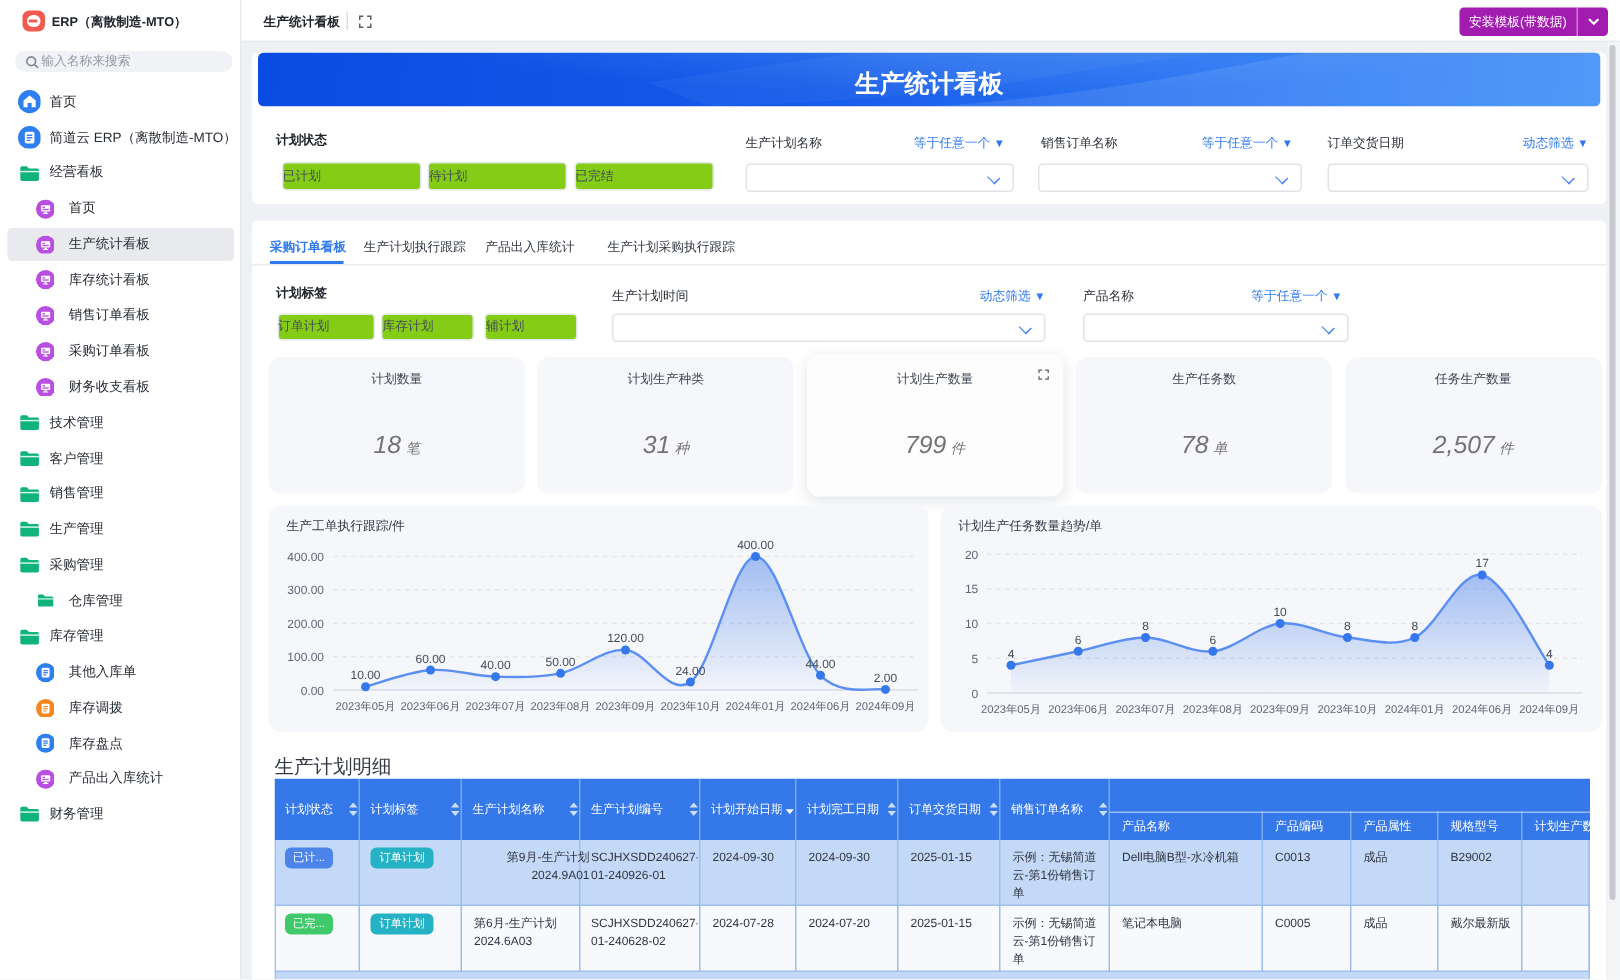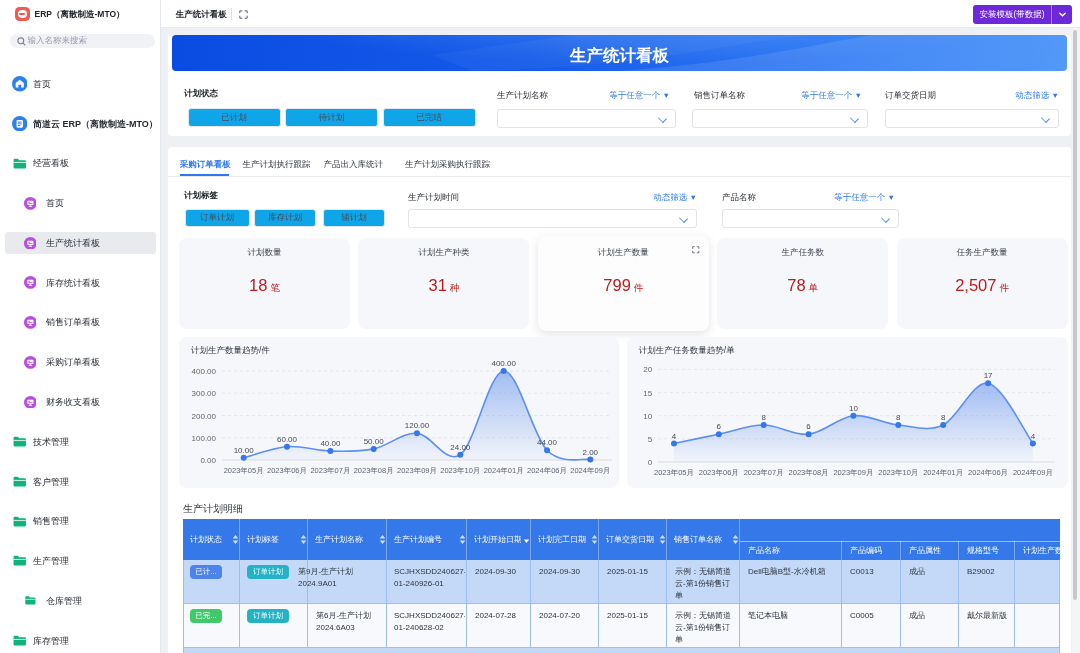--- a/index.html
+++ b/index.html
@@ -9,67 +9,67 @@
 .abs{position:absolute;}
 
 #sidebar{position:absolute;left:0;top:0;width:161px;height:653px;background:#fff;border-right:1px solid #e4e7ec;}
 .logo-ic{position:absolute;left:15px;top:6.5px;width:14.5px;height:14.5px;border-radius:4.5px;background:#f15a50;}
 .logo-ic:before{content:"";position:absolute;left:3px;top:3px;width:8.5px;height:8.5px;border-radius:50%;background:#fff;}
 .logo-ic:after{content:"";position:absolute;left:4.2px;top:6.3px;width:6px;height:1.9px;border-radius:1px;background:#f15a50;}
 .logo-tx{position:absolute;left:34.5px;top:9px;font-size:8.5px;font-weight:bold;color:#20242b;letter-spacing:0;}
 #search{position:absolute;left:10px;top:34px;width:145px;height:13.5px;border-radius:7px;background:#f1f2f5;color:#939aa7;font-size:8.5px;line-height:13.5px;padding-left:17.5px;}
 #search svg{position:absolute;left:6.5px;top:2.6px;}
 #menu{position:absolute;left:0;top:56px;width:160px;}
-.mi{position:relative;height:23.78px;display:flex;align-items:center;margin-top:16px;}
+.mi{position:relative;height:23.78px;display:flex;align-items:center;}
 .mi .ic{position:absolute;left:11.9px;top:4.1px;width:15.5px;height:15.5px;}
 .mi.d2 .ic{left:23.7px;top:5.5px;width:12.8px;height:12.8px;}
 .mi .tx{position:absolute;left:33px;top:50%;transform:translateY(-50%);font-size:9px;color:#262b33;white-space:nowrap;max-width:122px;overflow:hidden;}
 .mi.d2 .tx{left:45.9px;}
 .mi.sel:before{content:"";position:absolute;left:5px;right:4px;top:1px;bottom:1px;background:#e8eaee;border-radius:3px;}
 
 #topbar{position:absolute;left:161px;top:0;width:919px;height:28px;background:#fff;border-bottom:1px solid #e9ebef;}
 #tb-title{position:absolute;left:14.7px;top:9px;font-size:8.5px;font-weight:bold;color:#20242b;}
 #tb-div{position:absolute;left:69.5px;top:8px;width:1px;height:12px;background:#dcdfe5;}
 #tb-exp{position:absolute;left:78px;top:10px;width:9px;height:9px;}#tb-exp svg{display:block;}
-#tb-btn{position:absolute;right:8px;top:5px;width:99px;height:18.5px;background:#6d28d9;border-radius:3px;color:#fff;font-size:8.5px;display:flex;align-items:center;}
+#tb-btn{position:absolute;right:8px;top:5px;width:99px;height:18.5px;background:#a21caf;border-radius:3px;color:#fff;font-size:8.5px;display:flex;align-items:center;}
 #tb-btn .t1{flex:1;text-align:center;line-height:18.5px;}
 #tb-btn .t2{width:21px;text-align:center;border-left:1px solid rgba(255,255,255,.45);height:18.5px;display:flex;align-items:center;justify-content:center;}
 
 #scrollbar{position:absolute;right:0;top:28px;width:8px;height:625px;background:#f4f5f7;}
 #scrollbar .thumb{position:absolute;left:0.5px;top:2px;width:4.5px;height:570px;border-radius:2.5px;background:#c6c8cd;}
 
 .panel{position:absolute;background:#fff;border-radius:4px;}
 #panel1{left:168px;top:35px;width:903px;height:101px;}
 #banner{position:absolute;left:4px;top:0;width:895px;height:36px;border-radius:4px;background:radial-gradient(60% 170% at 53% -40%,rgba(130,195,255,.30) 0%,rgba(130,195,255,0) 70%),linear-gradient(97deg,#0a4ce2 0%,#155ae9 40%,#2e77f3 72%,#3f8ef9 100%);}
 #banner .t{position:absolute;left:0;right:0;top:10px;text-align:center;color:#fff;font-size:16.5px;font-weight:bold;}
 .flabel{font-size:8.5px;font-weight:bold;color:#20242b;}
 .flabel2{font-size:8.5px;color:#2a2f37;}
 .blink{font-size:8.5px;color:#2e79f0;white-space:nowrap;}
 .blink .car{font-size:7.5px;}
-.fbtn{position:absolute;height:19px;border:1px solid #e3e6ea;border-radius:3px;background:#0ea5e9;font-size:8.5px;color:#454c59;text-align:center;line-height:17px;}
+.fbtn{position:absolute;height:19px;border:1px solid #e3e6ea;border-radius:3px;background:#84cc16;font-size:8.5px;color:#454c59;line-height:17px;}
 .fsel{position:absolute;height:19px;border:1px solid #e0e3e8;border-radius:3px;background:#fff;}
 .fsel:after{content:"";position:absolute;right:9px;top:6px;width:6px;height:6px;border-right:1.6px solid #4a86f0;border-bottom:1.6px solid #4a86f0;transform:rotate(45deg) scale(1,.8);transform-origin:center;margin-top:-1px;}
 #panel2{left:168px;top:147px;width:903px;height:506px;border-radius:4px 4px 0 0;}
 
 .tab{position:absolute;top:12px;font-size:8.5px;color:#333842;}
 .tab.on{color:#2e79f0;font-weight:bold;}
 #tabline{position:absolute;left:0;top:29px;width:903px;height:1px;background:#e9ebef;}
 #tabbar{position:absolute;left:11.8px;top:27px;width:49.5px;height:2px;background:#2e79f0;}
 
 .scard{position:absolute;top:91px;width:171px;height:91px;background:#f6f7fa;border-radius:8px;text-align:center;}
 .scard .t{margin-top:9px;font-size:8.5px;color:#3f4550;}
-.scard .v{margin-top:17px;font-size:16.5px;color:#b91c1c;}
+.scard .v{margin-top:29px;font-size:16.5px;color:#737373;font-style:italic;}
 .scard .v span{font-size:9.5px;margin-left:3px;}
 .scard.mid{top:89px;height:95px;background:#fdfdfe;box-shadow:0 3px 10px rgba(90,100,120,.18);}
 .scard.mid .t{margin-top:11px;}
 
 .ccard{position:absolute;top:190px;width:440px;height:151px;background:#f6f7fa;border-radius:8px;}
 .ccard .t{position:absolute;left:12px;top:8px;font-size:8.5px;color:#333842;}
 
-#tbl-label{position:absolute;left:15px;top:355px;font-size:10px;color:#333842;}
+#tbl-label{position:absolute;left:15px;top:355px;font-size:13px;color:#333842;}
 #tbl{position:absolute;left:15px;top:372px;width:877px;height:134px;overflow:hidden;font-size:8px;}
 </style>
 </head>
 <body>
 <div id="page">
 <div id="sidebar">
   <div class="logo-ic"></div>
   <div class="logo-tx">ERP（离散制造-MTO）</div>
   <div id="search"><svg width="9" height="9" viewBox="0 0 9 9">
           <circle cx="3.8" cy="3.8" r="2.9" fill="none" stroke="#7d8594" stroke-width="1.1"></circle>
@@ -84,21 +84,21 @@
           <span class="tx abs">首页</span>
         </div>
 <div class="mi">
           <svg class="ic abs" width="16" height="16" viewBox="0 0 16 16">
             <circle cx="8" cy="8" r="8" fill="#2e7ff0"></circle>
             <rect x="4.7" y="4" width="6.6" height="8" rx="1.2" fill="#fff"></rect>
             <line x1="6.1" y1="6.3" x2="9.9" y2="6.3" stroke="#2e7ff0" stroke-width="1"></line>
             <line x1="6.1" y1="8.1" x2="9.9" y2="8.1" stroke="#2e7ff0" stroke-width="1"></line>
             <line x1="6.1" y1="9.9" x2="8.6" y2="9.9" stroke="#2e7ff0" stroke-width="1"></line>
           </svg>
-          <span class="tx abs" style="max-width:127px;text-overflow:ellipsis;font-weight:bold;">简道云 ERP（离散制造-MTO）</span>
+          <span class="tx abs" style="max-width:127px;text-overflow:ellipsis;">简道云 ERP（离散制造-MTO）</span>
         </div>
 <div class="mi">
           <svg class="ic abs" width="16" height="16" viewBox="0 0 16 16">
             <path d="M1.6 4.0 Q1.6 2.9 2.7 2.9 H6 L7.5 4.5 H13.3 Q14.4 4.5 14.4 5.6 V11.9 Q14.4 13 13.3 13 H2.7 Q1.6 13 1.6 11.9 Z" fill="#10b37e"></path>
             <rect x="1.6" y="6.1" width="12.8" height="1" fill="#fff" opacity="0.85"></rect>
           </svg>
           <span class="tx abs">经营看板</span>
         </div>
 <div class="mi d2">
           <svg class="ic abs" width="16" height="16" viewBox="0 0 16 16">
@@ -186,20 +186,27 @@
             <rect x="1.6" y="6.1" width="12.8" height="1" fill="#fff" opacity="0.85"></rect>
           </svg>
           <span class="tx abs">销售管理</span>
         </div>
 <div class="mi">
           <svg class="ic abs" width="16" height="16" viewBox="0 0 16 16">
             <path d="M1.6 4.0 Q1.6 2.9 2.7 2.9 H6 L7.5 4.5 H13.3 Q14.4 4.5 14.4 5.6 V11.9 Q14.4 13 13.3 13 H2.7 Q1.6 13 1.6 11.9 Z" fill="#10b37e"></path>
             <rect x="1.6" y="6.1" width="12.8" height="1" fill="#fff" opacity="0.85"></rect>
           </svg>
           <span class="tx abs">生产管理</span>
+        </div>
+<div class="mi">
+          <svg class="ic abs" width="16" height="16" viewBox="0 0 16 16">
+            <path d="M1.6 4.0 Q1.6 2.9 2.7 2.9 H6 L7.5 4.5 H13.3 Q14.4 4.5 14.4 5.6 V11.9 Q14.4 13 13.3 13 H2.7 Q1.6 13 1.6 11.9 Z" fill="#10b37e"></path>
+            <rect x="1.6" y="6.1" width="12.8" height="1" fill="#fff" opacity="0.85"></rect>
+          </svg>
+          <span class="tx abs">采购管理</span>
         </div>
 <div class="mi d2">
           <svg class="ic abs" width="16" height="16" viewBox="0 0 16 16">
             <path d="M1.6 4.0 Q1.6 2.9 2.7 2.9 H6 L7.5 4.5 H13.3 Q14.4 4.5 14.4 5.6 V11.9 Q14.4 13 13.3 13 H2.7 Q1.6 13 1.6 11.9 Z" fill="#10b37e"></path>
             <rect x="1.6" y="6.1" width="12.8" height="1" fill="#fff" opacity="0.85"></rect>
           </svg>
           <span class="tx abs">仓库管理</span>
         </div>
 <div class="mi">
           <svg class="ic abs" width="16" height="16" viewBox="0 0 16 16">
@@ -333,21 +340,21 @@
   <div class="scard" style="left:549.2px;">
         <div class="t">生产任务数</div>
         <div class="v">78<span>单</span></div>
       </div>
   <div class="scard" style="left:728.6px;">
         <div class="t">任务生产数量</div>
         <div class="v">2,507<span>件</span></div>
       </div>
 
   <div class="ccard" style="left:11px;">
-        <div class="t">计划生产数量趋势/件</div>
+        <div class="t">生产工单执行跟踪/件</div>
         <div id="chart1" style="position:absolute;left:0;top:0;width:440px;height:151px;">
           <svg width="440" height="151" viewBox="0 0 440 151" style="position:absolute;left:0;top:0;">
             <defs>
               <linearGradient id="g1" x1="0" y1="34.0" x2="0" y2="123.0" gradientUnits="userSpaceOnUse">
                 <stop offset="0" stop-color="#5488ec" stop-opacity="0.52"></stop>
                 <stop offset="1" stop-color="#5488ec" stop-opacity="0.03"></stop>
               </linearGradient>
             </defs>
             <line x1="43" y1="123.0" x2="433" y2="123.0" stroke="#d9dde3" stroke-width="1"></line>
             <text x="37" y="126.0" text-anchor="end" font-size="8" fill="#5f6674">0.00</text>
@@ -526,21 +533,21 @@
 <div class="abs" style="left:415px;top:41px;width:1px;height:44px;background:#9dbfef;"></div>
 <div class="abs" style="left:483px;top:41px;width:1px;height:44px;background:#9dbfef;"></div>
 <div class="abs" style="left:556px;top:41px;width:1px;height:44px;background:#9dbfef;"></div>
 <div class="abs" style="left:658px;top:41px;width:1px;height:44px;background:#9dbfef;"></div>
 <div class="abs" style="left:717px;top:41px;width:1px;height:44px;background:#9dbfef;"></div>
 <div class="abs" style="left:775px;top:41px;width:1px;height:44px;background:#9dbfef;"></div>
 <div class="abs" style="left:831px;top:41px;width:1px;height:44px;background:#9dbfef;"></div>
 <div class="abs" style="left:876px;top:41px;width:1px;height:44px;background:#9dbfef;"></div>
 <div class="abs" style="left:7px;top:46px;width:32px;height:13.5px;background:#4d84ea;border-radius:4px;color:#fff;font-size:7.5px;line-height:13.5px;text-align:center;overflow:hidden;white-space:nowrap;">已计...</div>
 <div class="abs" style="left:64px;top:46px;width:42px;height:13.5px;background:#25b2c5;border-radius:4px;color:#fff;font-size:7.5px;line-height:13.5px;text-align:center;overflow:hidden;white-space:nowrap;">订单计划</div>
-<div class="abs" style="left:115px;top:46.5px;width:65px;line-height:12.1px;color:#30353f;overflow:hidden;">第9月-生产计划<br>2024.9A01</div>
+<div class="abs" style="left:145px;top:46.5px;width:65px;line-height:12.1px;color:#30353f;overflow:hidden;text-align:right;">第9月-生产计划<br>2024.9A01</div>
 <div class="abs" style="left:211px;top:46.5px;width:71px;line-height:12.1px;color:#30353f;overflow:hidden;">SCJHXSDD240627-<br>01-240926-01</div>
 <div class="abs" style="left:292px;top:46.5px;width:50px;line-height:12.1px;color:#30353f;overflow:hidden;">2024-09-30</div>
 <div class="abs" style="left:356px;top:46.5px;width:54px;line-height:12.1px;color:#30353f;overflow:hidden;">2024-09-30</div>
 <div class="abs" style="left:424px;top:46.5px;width:54px;line-height:12.1px;color:#30353f;overflow:hidden;">2025-01-15</div>
 <div class="abs" style="left:492px;top:46.5px;width:59px;line-height:12.1px;color:#30353f;overflow:hidden;">示例：无锡简道<br>云-第1份销售订<br>单</div>
 <div class="abs" style="left:565px;top:46.5px;width:88px;line-height:12.1px;color:#30353f;overflow:hidden;">Dell电脑B型-水冷机箱</div>
 <div class="abs" style="left:667px;top:46.5px;width:45px;line-height:12.1px;color:#30353f;overflow:hidden;">C0013</div>
 <div class="abs" style="left:726px;top:46.5px;width:44px;line-height:12.1px;color:#30353f;overflow:hidden;">成品</div>
 <div class="abs" style="left:784px;top:46.5px;width:42px;line-height:12.1px;color:#30353f;overflow:hidden;">B29002</div>
 <div class="abs" style="left:0;top:85px;width:877px;height:44px;background:#f7f9fd;border-bottom:1px solid #9dbfef;"></div>

